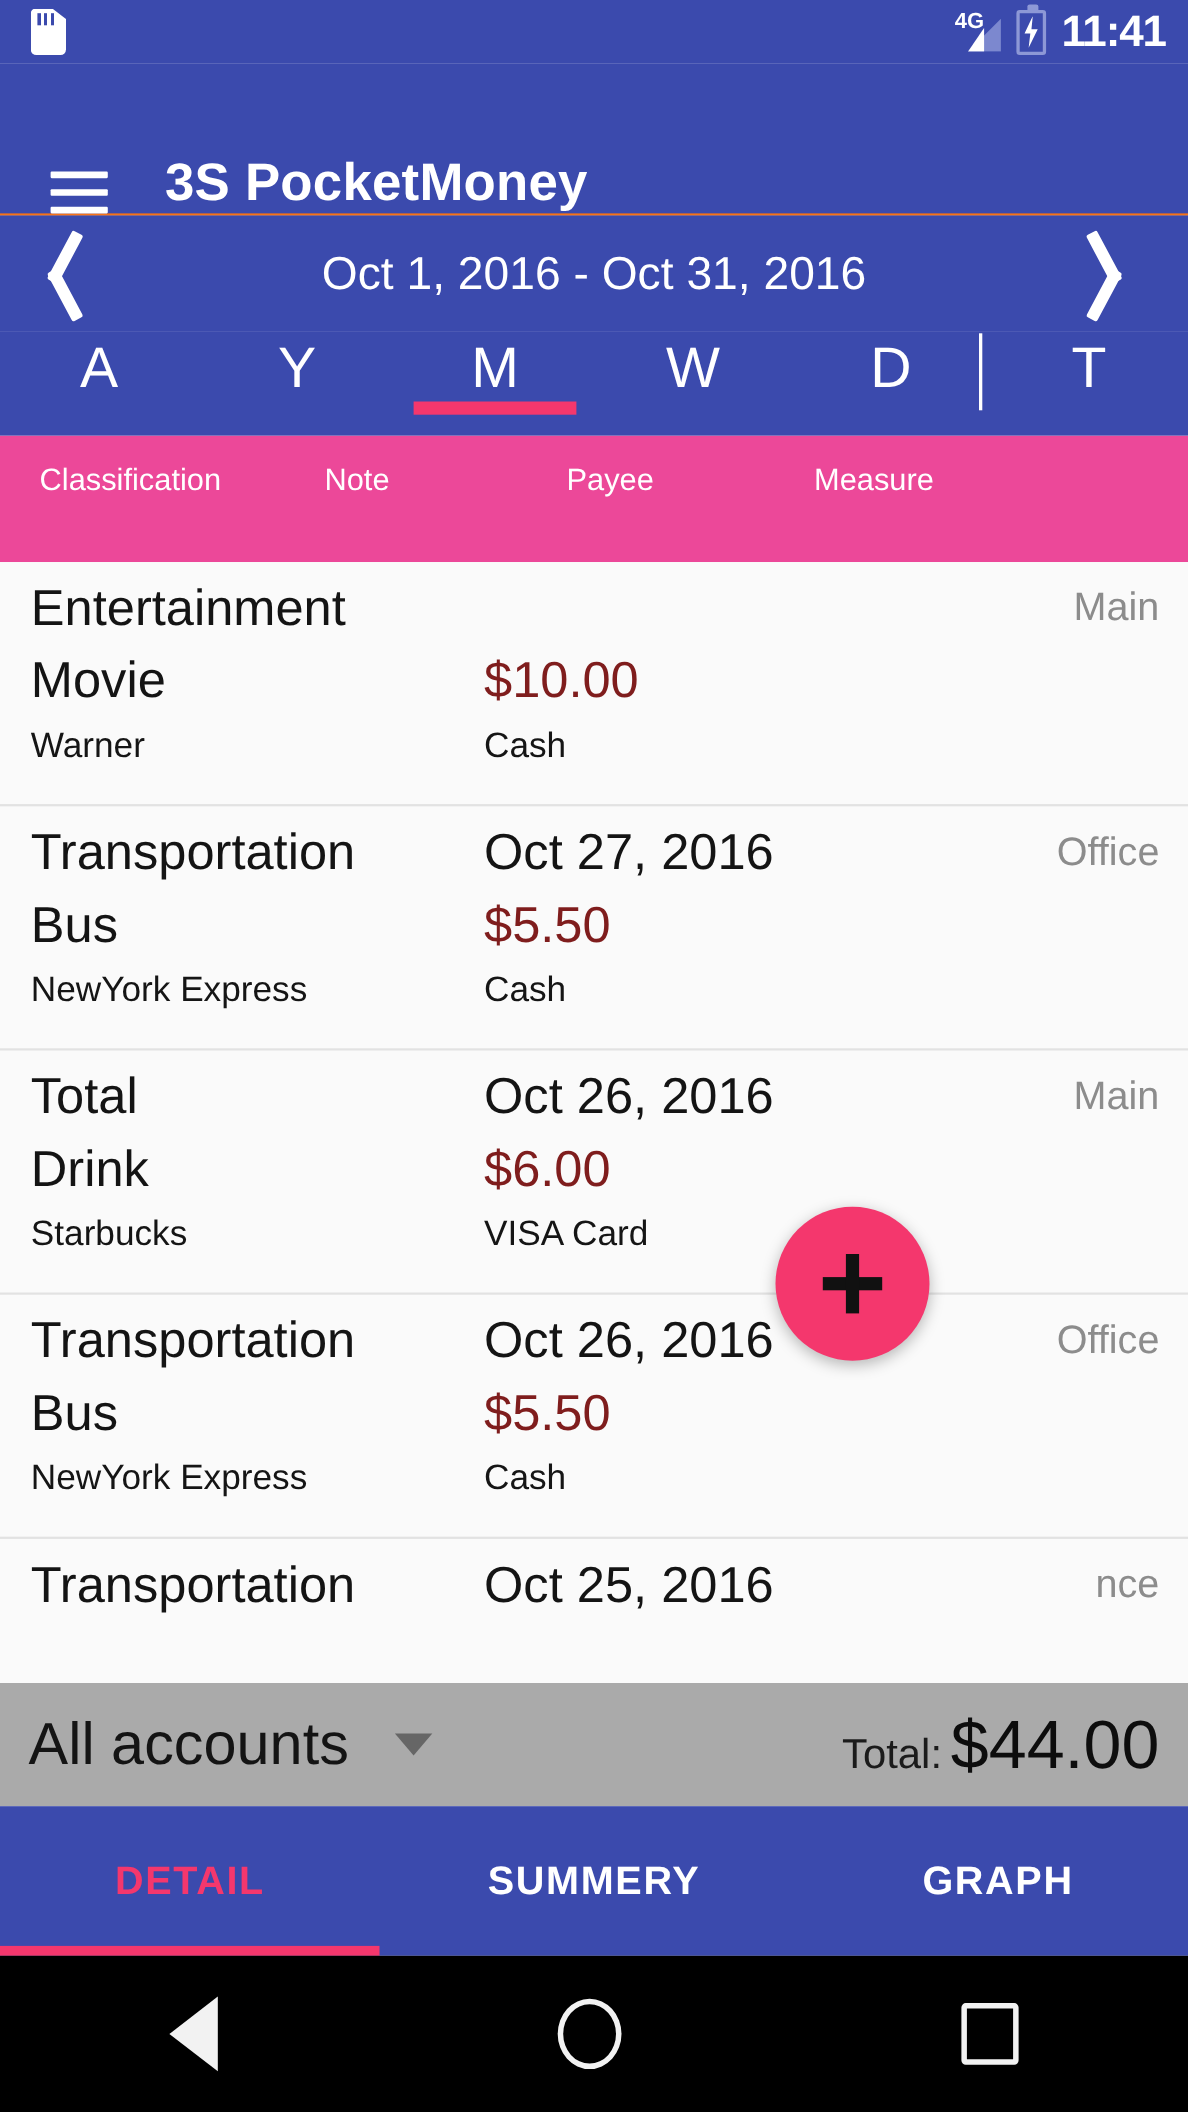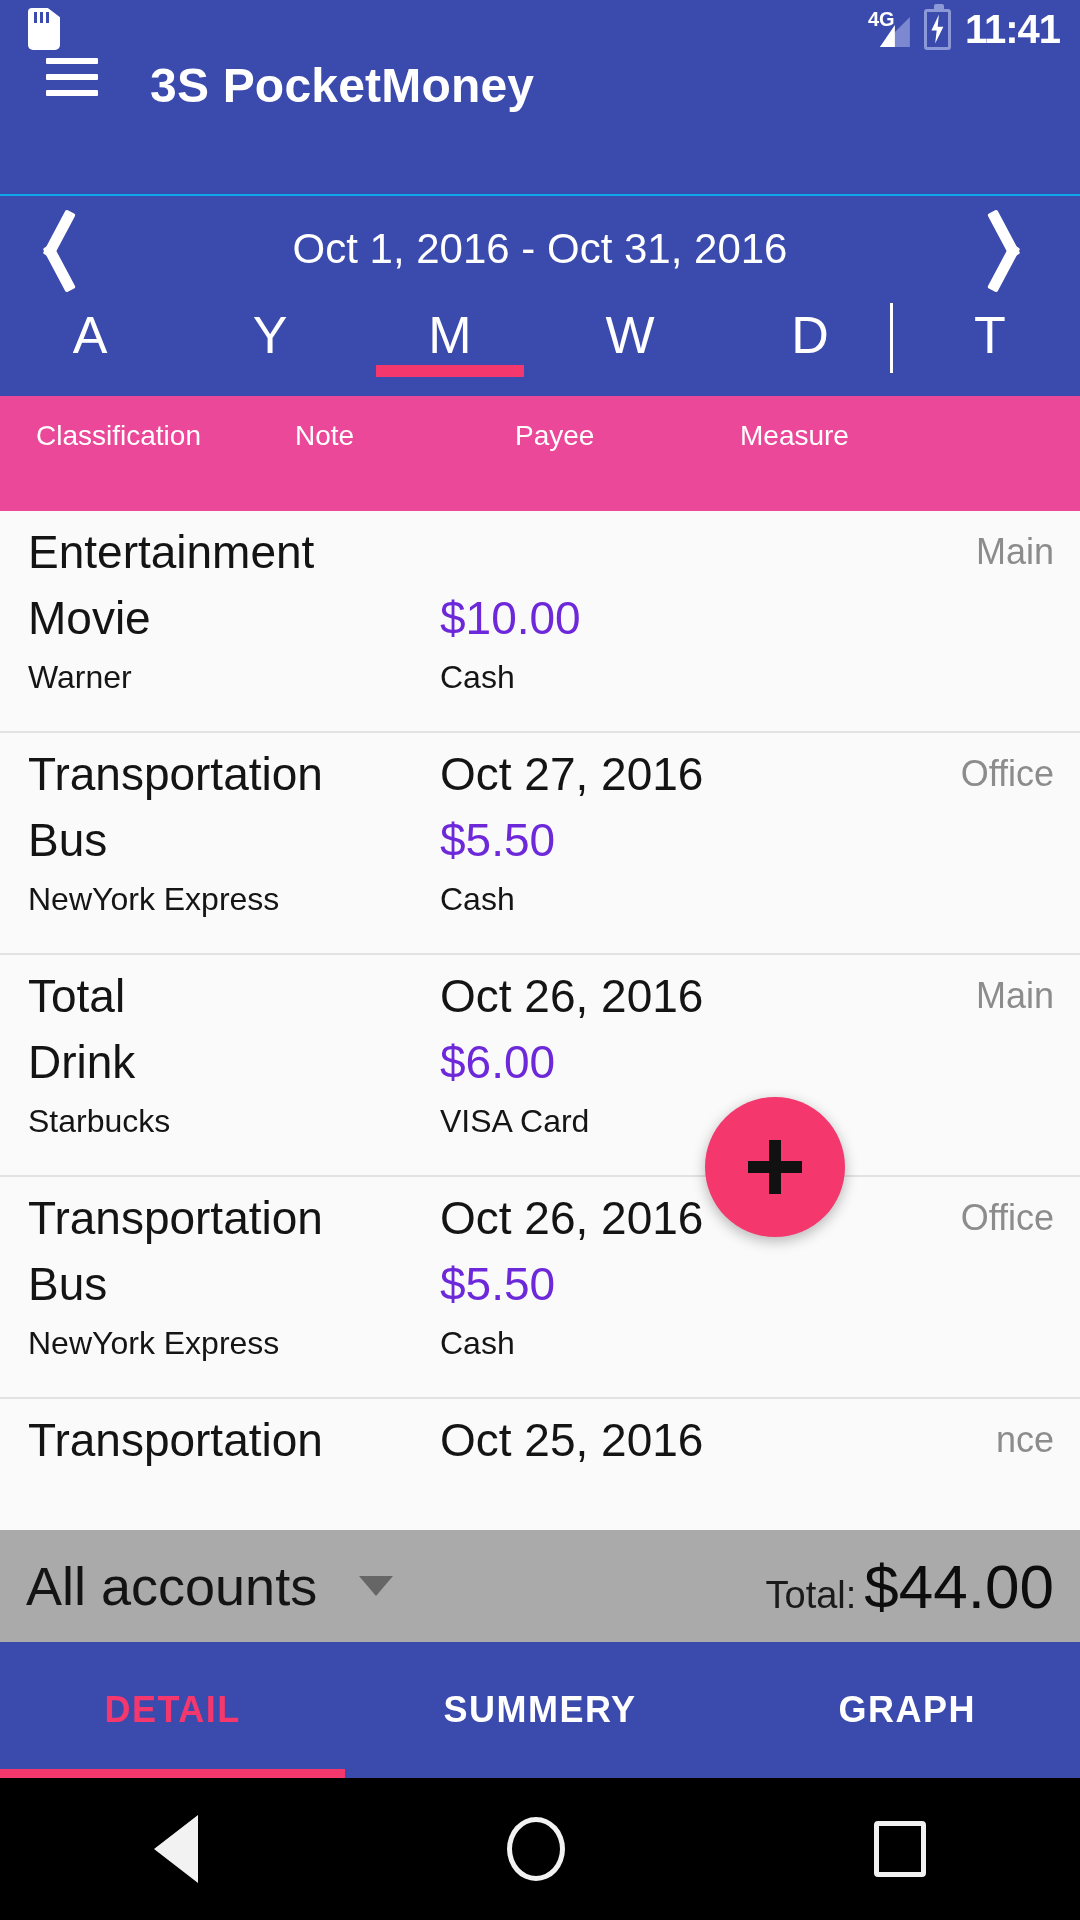--- a/index.html
+++ b/index.html
@@ -49,22 +49,22 @@
   }
   .batt .bolt{
     position:absolute; left:3px; top:3px; width:15px; height:29px; background:#fff;
     clip-path:polygon(60% 0,10% 55%,45% 55%,35% 100%,90% 42%,52% 42%);
   }
   .clock{ color:#fff; font-size:40px; font-weight:bold; letter-spacing:-1px; }
 
   
   .appbar{
     height:138px; background:#3b4aad;
-    display:flex; align-items:flex-start; padding-left:46px;
-    border-bottom:2px solid #0ea5e9;
+    display:flex; align-items:flex-end; padding-left:46px;
+    border-bottom:2px solid #f97316;
   }
   .hamburger{ width:52px; height:38px; display:flex; flex-direction:column; justify-content:space-between; cursor:pointer; }
   .hamburger span{ display:block; height:6px; background:#fff; border-radius:1px; }
   .app-title{ color:#fff; font-size:48px; font-weight:bold; margin-left:52px; letter-spacing:.2px; }
 
   
   .datenav{
     height:105px; background:#3b4aad;
     display:flex; align-items:center; justify-content:space-between;
     padding:0 26px;
@@ -111,21 +111,21 @@
   
   .list{ background:#fafafa; }
   .row{
     position:relative; height:168px; padding:12px 0 0 0;
     border-bottom:2px solid #e2e2e2; overflow:hidden;
   }
   .row .c1{ position:absolute; left:28px; top:14px; font-size:46px; color:#141414; white-space:nowrap; }
   .row .c1b{ position:absolute; left:28px; top:80px; font-size:46px; color:#141414; white-space:nowrap; }
   .row .c1c{ position:absolute; left:28px; top:148px; font-size:32px; color:#151515; white-space:nowrap; }
   .row .c2{ position:absolute; left:440px; top:14px; font-size:46px; color:#141414; white-space:nowrap; }
-  .row .c2b{ position:absolute; left:440px; top:80px; font-size:46px; color:#6d28d9; white-space:nowrap; }
+  .row .c2b{ position:absolute; left:440px; top:80px; font-size:46px; color:#7f1d1d; white-space:nowrap; }
   .row .c2c{ position:absolute; left:440px; top:148px; font-size:32px; color:#151515; white-space:nowrap; }
   .row .acct{ position:absolute; right:26px; top:20px; font-size:36px; color:#8c8c8c; white-space:nowrap; }
   .row.tall{ height:222px; }
   .row.last{ height:70px; border-bottom:none; }
 
   
   .fab{
     position:absolute; left:705px; top:1097px;
     width:140px; height:140px; border-radius:50%;
     background:#f4376d; cursor:pointer;

